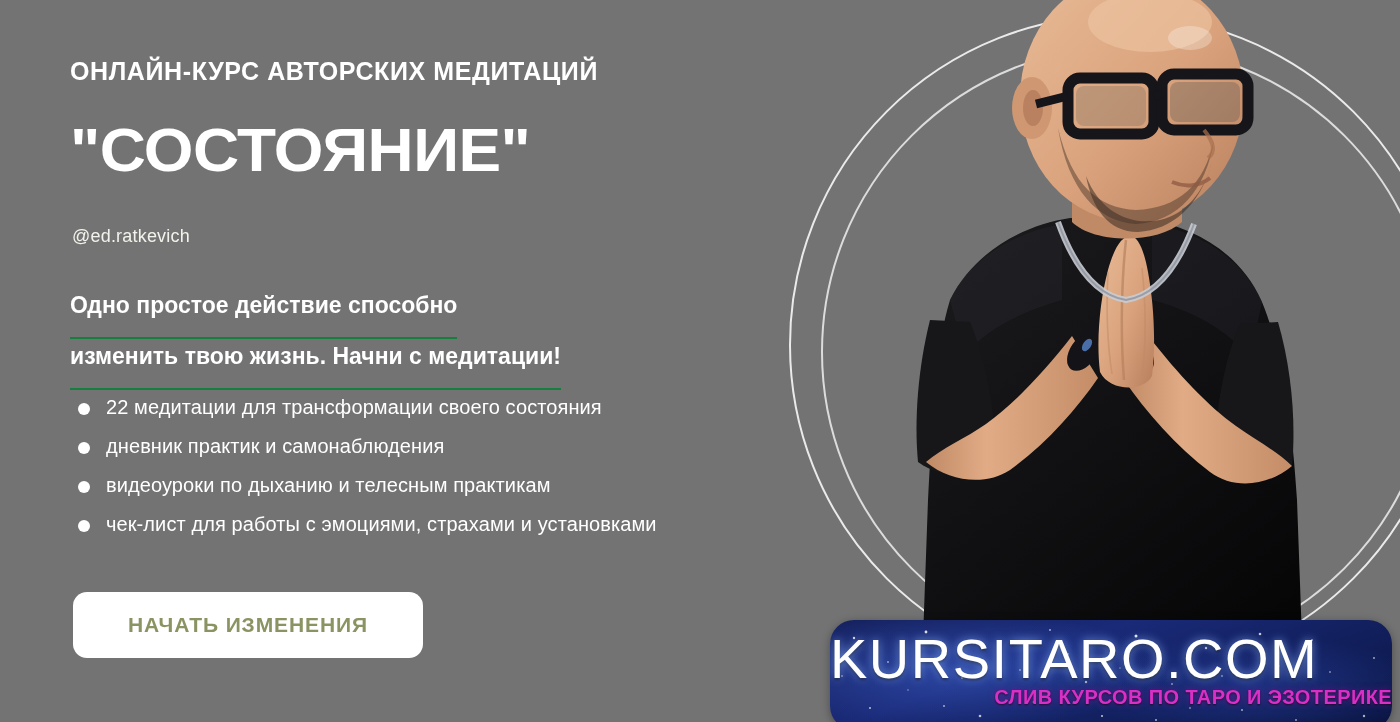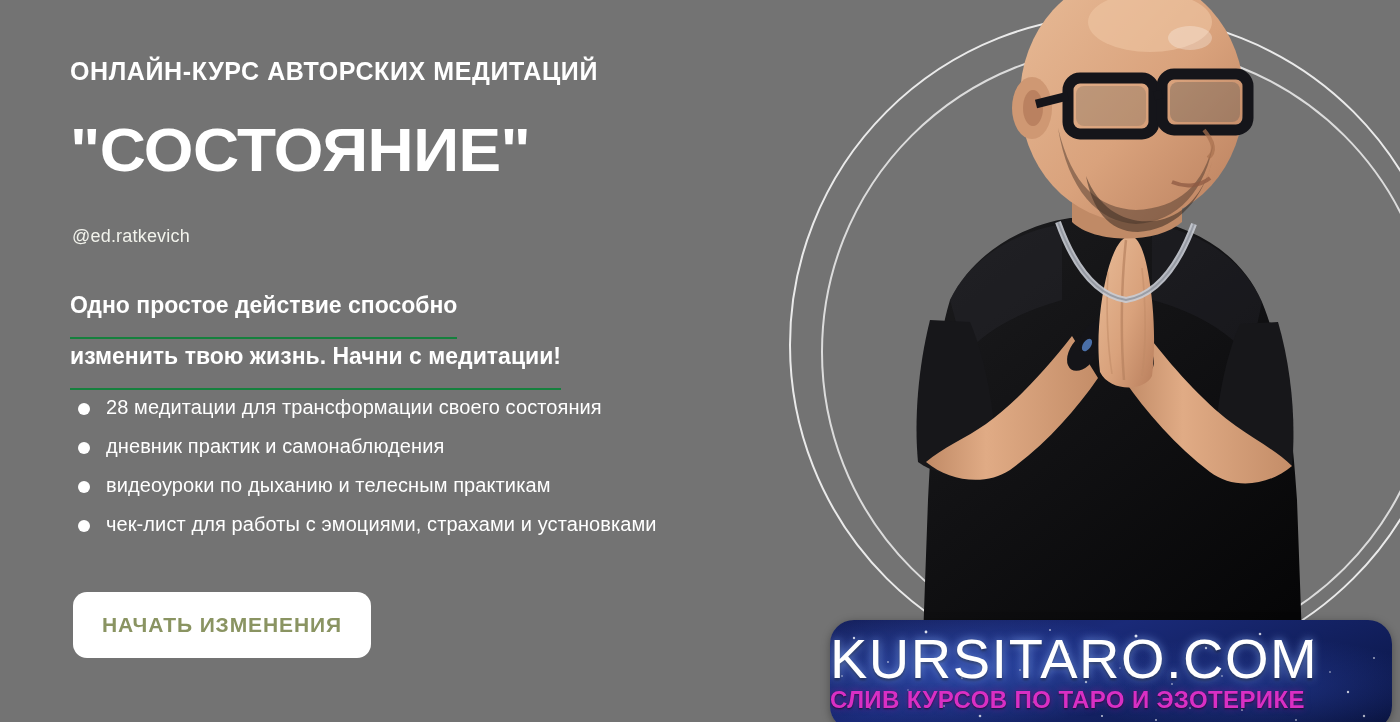--- a/index.html
+++ b/index.html
@@ -96,21 +96,21 @@
   .bullets li .dot {
     position:absolute;
     left:4px; top:7px;
     width:12px; height:12px;
     border-radius:50%;
     background:#ffffff;
   }
 
   .cta {
     position:absolute; top:592px; left:3px;
-    width:298px; height:66px;
+    width:350px; height:66px;
     background:#ffffff;
     border:none;
     border-radius:14px;
     color:#8a9462;
     font-family:"Liberation Sans", sans-serif;
     font-size:21px;
     font-weight:bold;
     letter-spacing:0.9px;
     cursor:pointer;
   }
@@ -136,22 +136,22 @@
     left:0; right:0; top:6px;
     font-size:56px;
     font-weight:400;
     letter-spacing:1.5px;
     color:#ffffff;
     text-shadow:0 0 10px rgba(140,180,255,.75), 0 2px 3px rgba(0,0,0,.6);
   }
   .wm-sub {
     position:absolute;
     left:0; right:0; top:66px;
-    text-align:left;
-    font-size:24px;
+    text-align:right;
+    font-size:20px;
     font-weight:bold;
     letter-spacing:0.4px;
     color:#d92fc4;
     text-shadow:0 0 7px rgba(120,20,140,.85), 0 1px 2px rgba(0,0,0,.7);
   }
 </style>
 </head>
 <body>
 
 <div class="banner">
@@ -258,21 +258,21 @@
     <div class="handle">@ed.ratkevich</div>
 
     <div class="subhead">
       <span class="ln">Одно простое действие способно</span><br>
       <span class="ln">изменить твою жизнь. Начни с медитации!</span>
     </div>
 
     <ul class="bullets">
       <li>
         <span class="dot"></span>
-        <span>28 медитации для трансформации своего состояния</span>
+        <span>22 медитации для трансформации своего состояния</span>
       </li>
       <li>
         <span class="dot"></span>
         <span>дневник практик и самонаблюдения</span>
       </li>
       <li>
         <span class="dot"></span>
         <span>видеоуроки по дыханию и телесным практикам</span>
       </li>
       <li>

